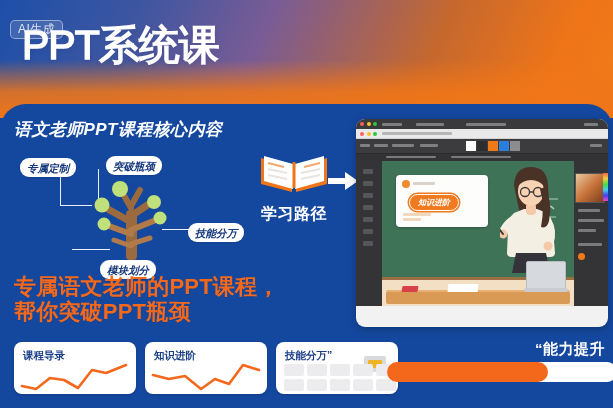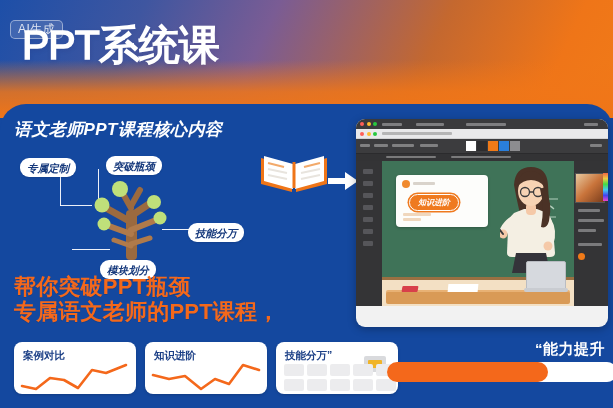--- a/index.html
+++ b/index.html
@@ -226,29 +226,30 @@
         <path d="M7 10 L36 18 L36 43 L7 35 Z" fill="#ffffff"></path>
         <path d="M67 10 L38 18 L38 43 L67 35 Z" fill="#ffffff"></path>
         <path d="M11 17 L27 21" stroke="#f2a96a" stroke-width="2"></path>
         <path d="M11 23 L30 27" stroke="#e8e4de" stroke-width="2"></path>
         <path d="M11 29 L30 33" stroke="#e8e4de" stroke-width="2"></path>
         <path d="M63 17 L47 21" stroke="#f2a96a" stroke-width="2"></path>
         <path d="M63 23 L44 27" stroke="#e8e4de" stroke-width="2"></path>
         <path d="M63 29 L44 33" stroke="#e8e4de" stroke-width="2"></path>
         <rect x="35.5" y="16" width="3" height="26" fill="#ef7518"></rect>
       </svg>
+      <div class="book-label">学习路径</div>
     </div>
 
     <svg class="arrow" viewBox="0 0 30 18">
       <path d="M0 6 L17 6 L17 0 L30 9 L17 18 L17 12 L0 12 Z" fill="#ffffff"></path>
     </svg>
 
     <div class="headline">
+      <div>专属语文老师的PPT课程，</div>
       <div>帮你突破PPT瓶颈</div>
-      <div>专属语文老师的PPT课程，</div>
     </div>
 
     <div class="screen">
       <div class="win-bar">
         <div class="dots">
           <div class="dot r"></div>
           <div class="dot y"></div>
           <div class="dot g"></div>
         </div>
         <div class="blurtxt" style="left:26px;top:3.5px;width:20px;"></div>
@@ -359,21 +360,21 @@
         <div class="redbook"></div>
         <div class="paper"></div>
         <div class="laptop-s"></div>
         <div class="laptop-b"></div>
       </div>
     </div>
 
     <div class="cards">
 
       <div class="card">
-        <div class="card-title">案例对比</div>
+        <div class="card-title">课程导录</div>
         <svg class="spark" width="114" height="36" viewBox="0 0 114 36">
           <polyline points="4,30 18,33 32,22 46,24 60,32 74,14 88,17 108,9" fill="none" stroke="#f4681b" stroke-width="2.6" stroke-linecap="round" stroke-linejoin="round"></polyline>
         </svg>
       </div>
 
       <div class="card">
         <div class="card-title">知识进阶</div>
         <svg class="spark" width="114" height="36" viewBox="0 0 114 36">
           <polyline points="4,19 20,23 36,20 52,33 66,23 80,28 94,9 110,14" fill="none" stroke="#f4681b" stroke-width="2.6" stroke-linecap="round" stroke-linejoin="round"></polyline>
         </svg>

